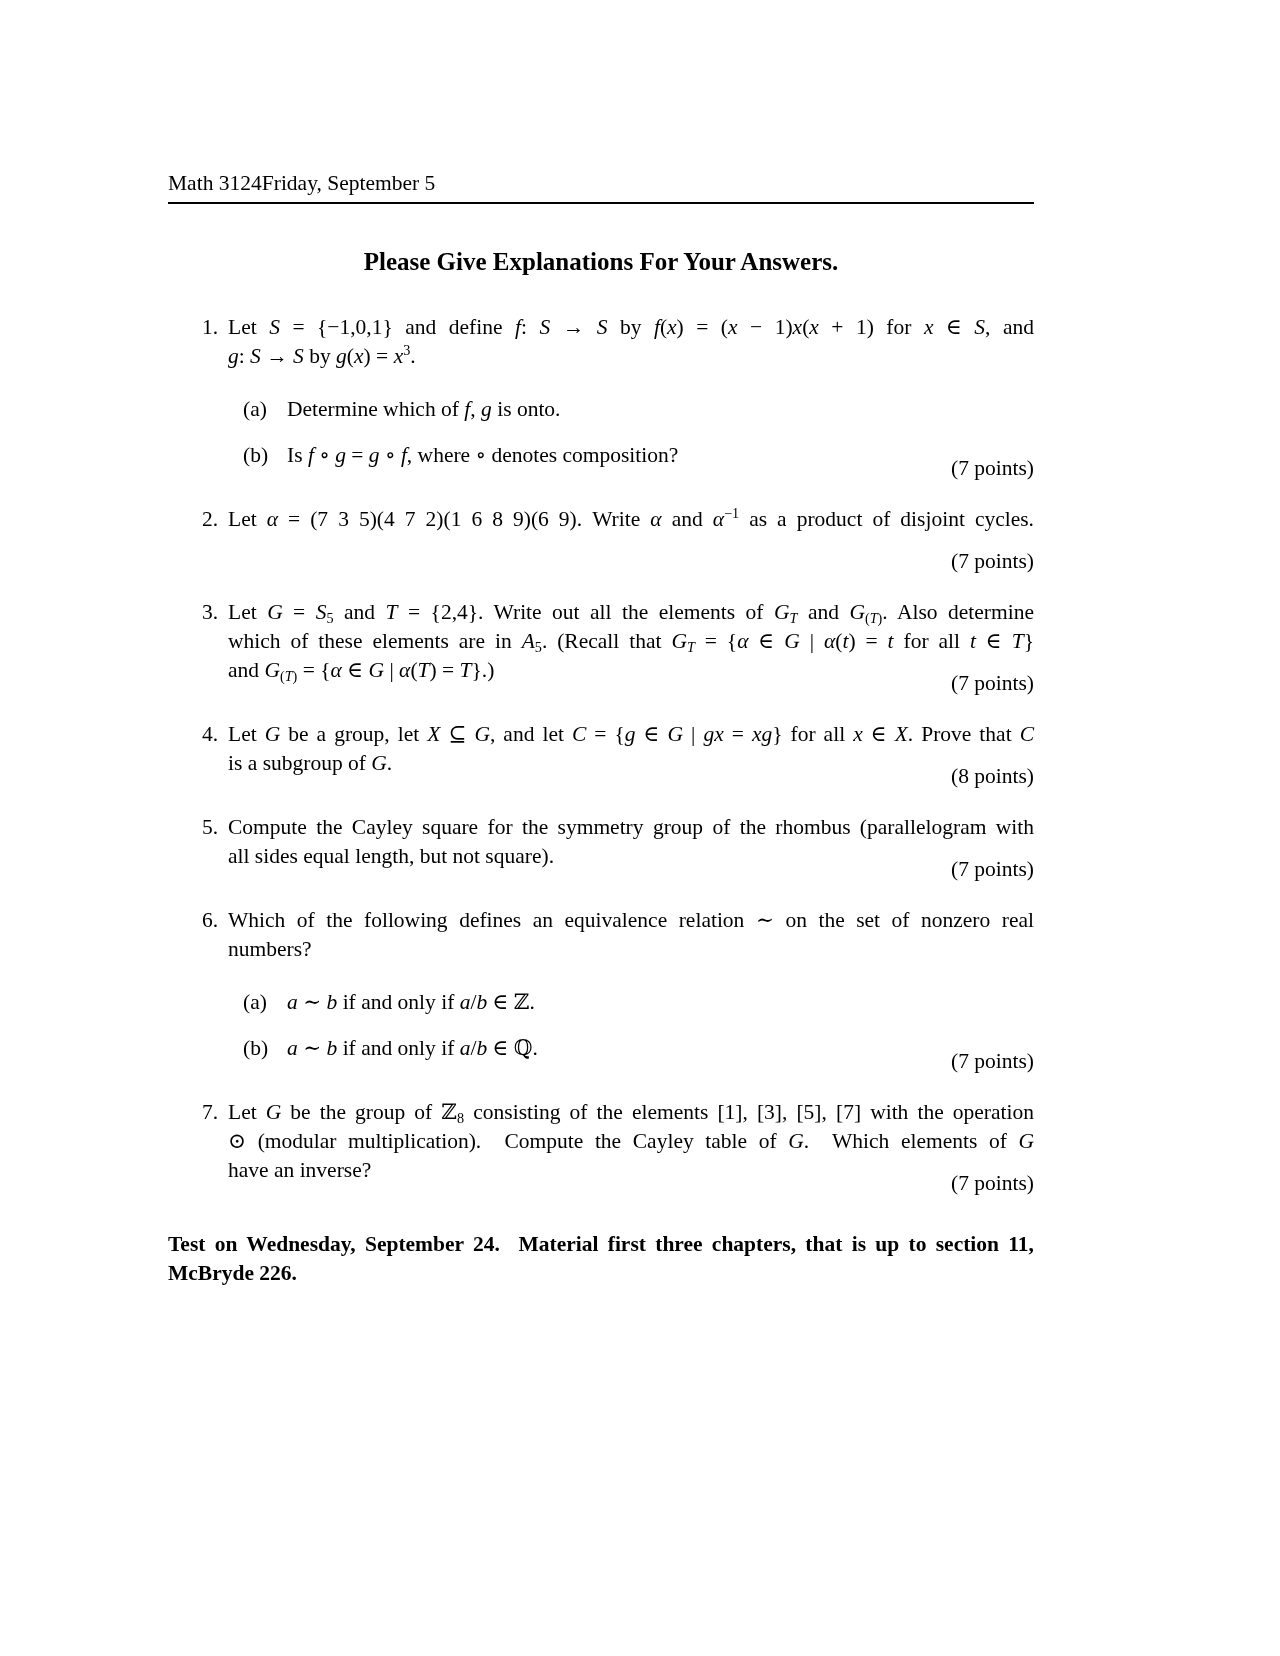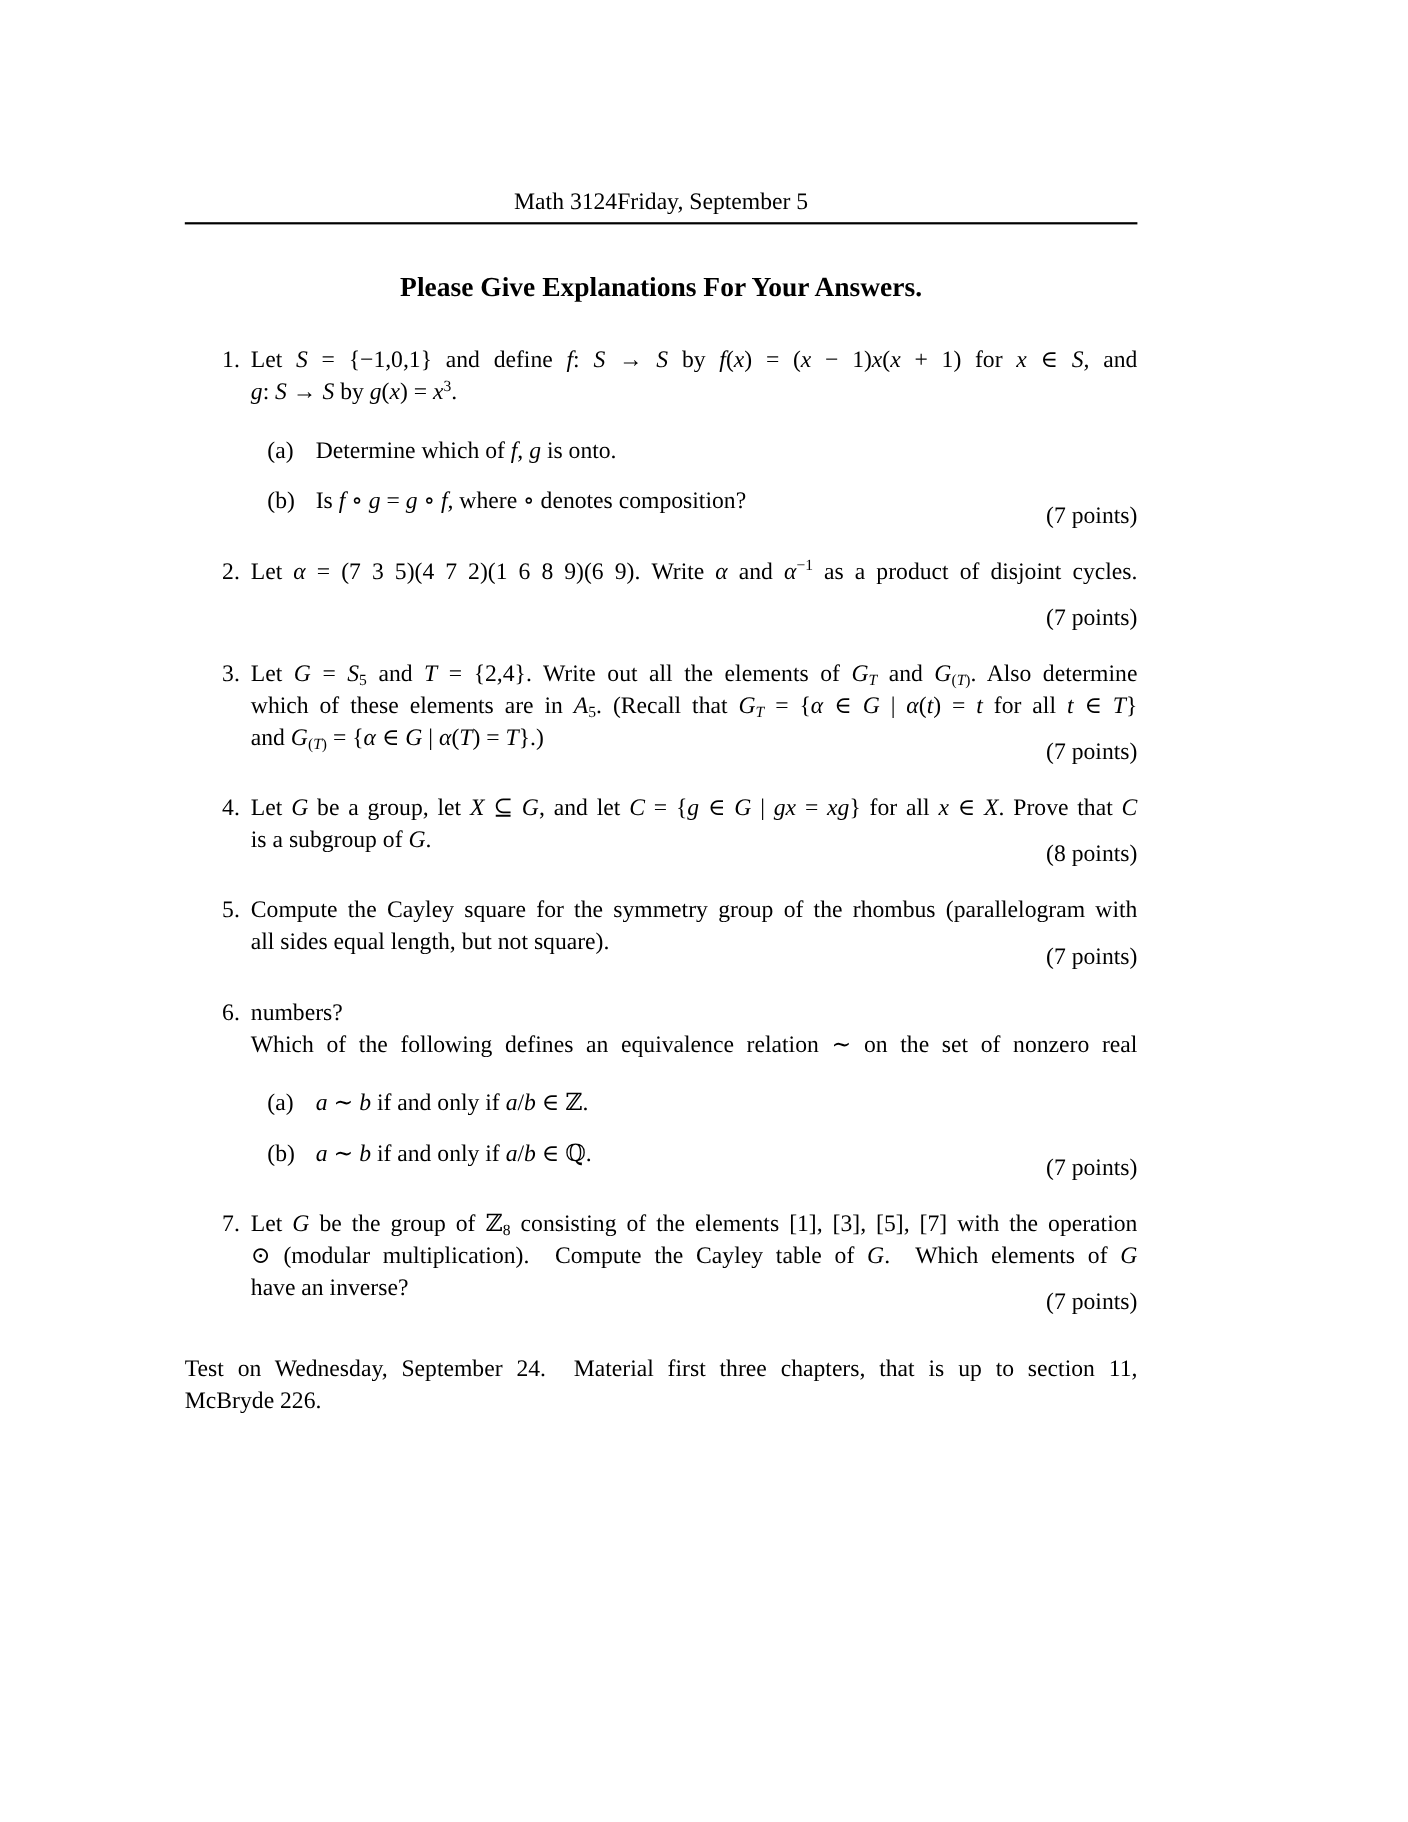--- a/index.html
+++ b/index.html
@@ -17,21 +17,21 @@
   }
   .page {
     position: absolute;
     left: 168px;
     top: 0;
     width: 866px;
   }
   .doc-header {
     margin-top: 170px;
     display: flex;
-    justify-content: center;
+    justify-content: flex-start;
     font-size: 21.5px;
     line-height: 27px;
   }
   .rule {
     margin-top: 5px;
     border-top: 2px solid #000000;
   }
   .title {
     margin-top: 43px;
     text-align: center;
@@ -88,20 +88,21 @@
     flex: 0 0 44px;
     line-height: 29px;
   }
   .sbody {
     flex: 1 1 auto;
     min-width: 0;
   }
   .doc-footer {
     margin-top: 32px;
     font-size: 21.5px;
+    font-weight: bold;
   }
   
   .run-r  { }
   .run-i  { font-style: italic; }
   .run-u  { text-decoration: underline; }
   .run-sup, .run-isup {
     font-size: 66%;
     position: relative;
     top: -0.55em;
     line-height: 0;
@@ -171,22 +172,22 @@
       <div class="problem">
         <div class="pnum">5.</div>
         <div class="pbody">
           <div class="line just"><span class="run-r">Compute the Cayley square for the symmetry group of the rhombus (parallelogram with</span></div>
           <div class="line"><span class="ltext"><span class="run-r">all sides equal length, but not square).</span></span><span class="points">(7 points)</span></div>
         </div>
       </div>
       <div class="problem">
         <div class="pnum">6.</div>
         <div class="pbody">
+          <div class="line just"><span class="run-r">Which of the following defines an equivalence relation ∼ on the set of nonzero real</span></div>
           <div class="line"><span class="ltext"><span class="run-r">numbers?</span></span></div>
-          <div class="line just"><span class="run-r">Which of the following defines an equivalence relation ∼ on the set of nonzero real</span></div>
           <div class="subitem sub-first">
             <div class="slabel">(a)</div>
             <div class="sbody">
               <div class="line"><span class="ltext"><span class="run-i">a</span><span class="run-r"> ∼ </span><span class="run-i">b</span><span class="run-r"> if and only if </span><span class="run-i">a</span><span class="run-r">/</span><span class="run-i">b</span><span class="run-r"> ∈ ℤ.</span></span></div>
             </div>
           </div>
           <div class="subitem sub-next">
             <div class="slabel">(b)</div>
             <div class="sbody">
               <div class="line"><span class="ltext"><span class="run-i">a</span><span class="run-r"> ∼ </span><span class="run-i">b</span><span class="run-r"> if and only if </span><span class="run-i">a</span><span class="run-r">/</span><span class="run-i">b</span><span class="run-r"> ∈ ℚ.</span></span><span class="points">(7 points)</span></div>

